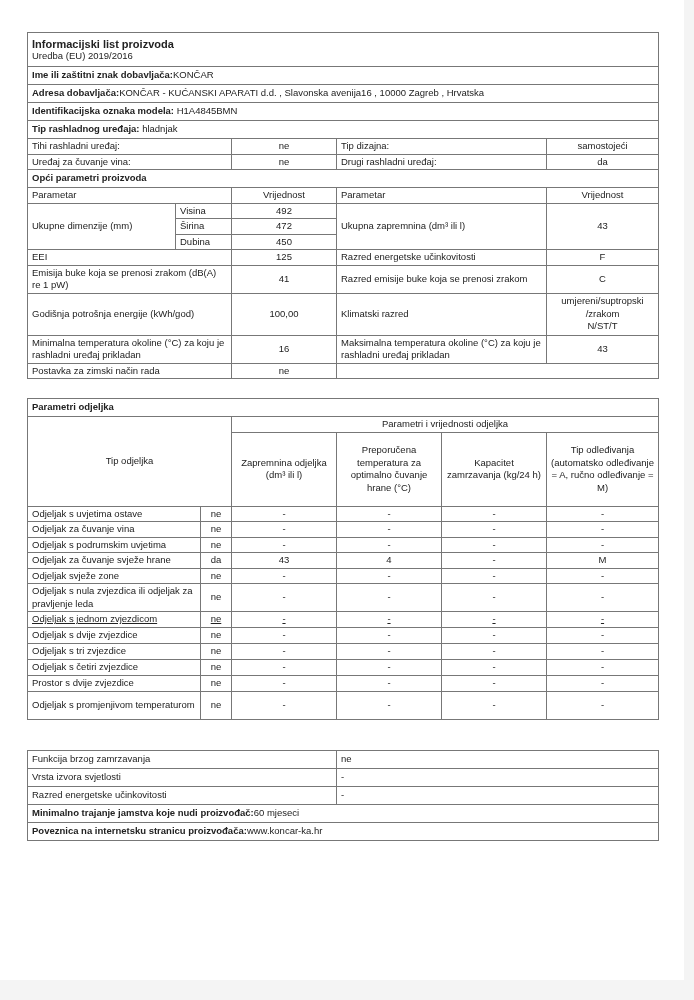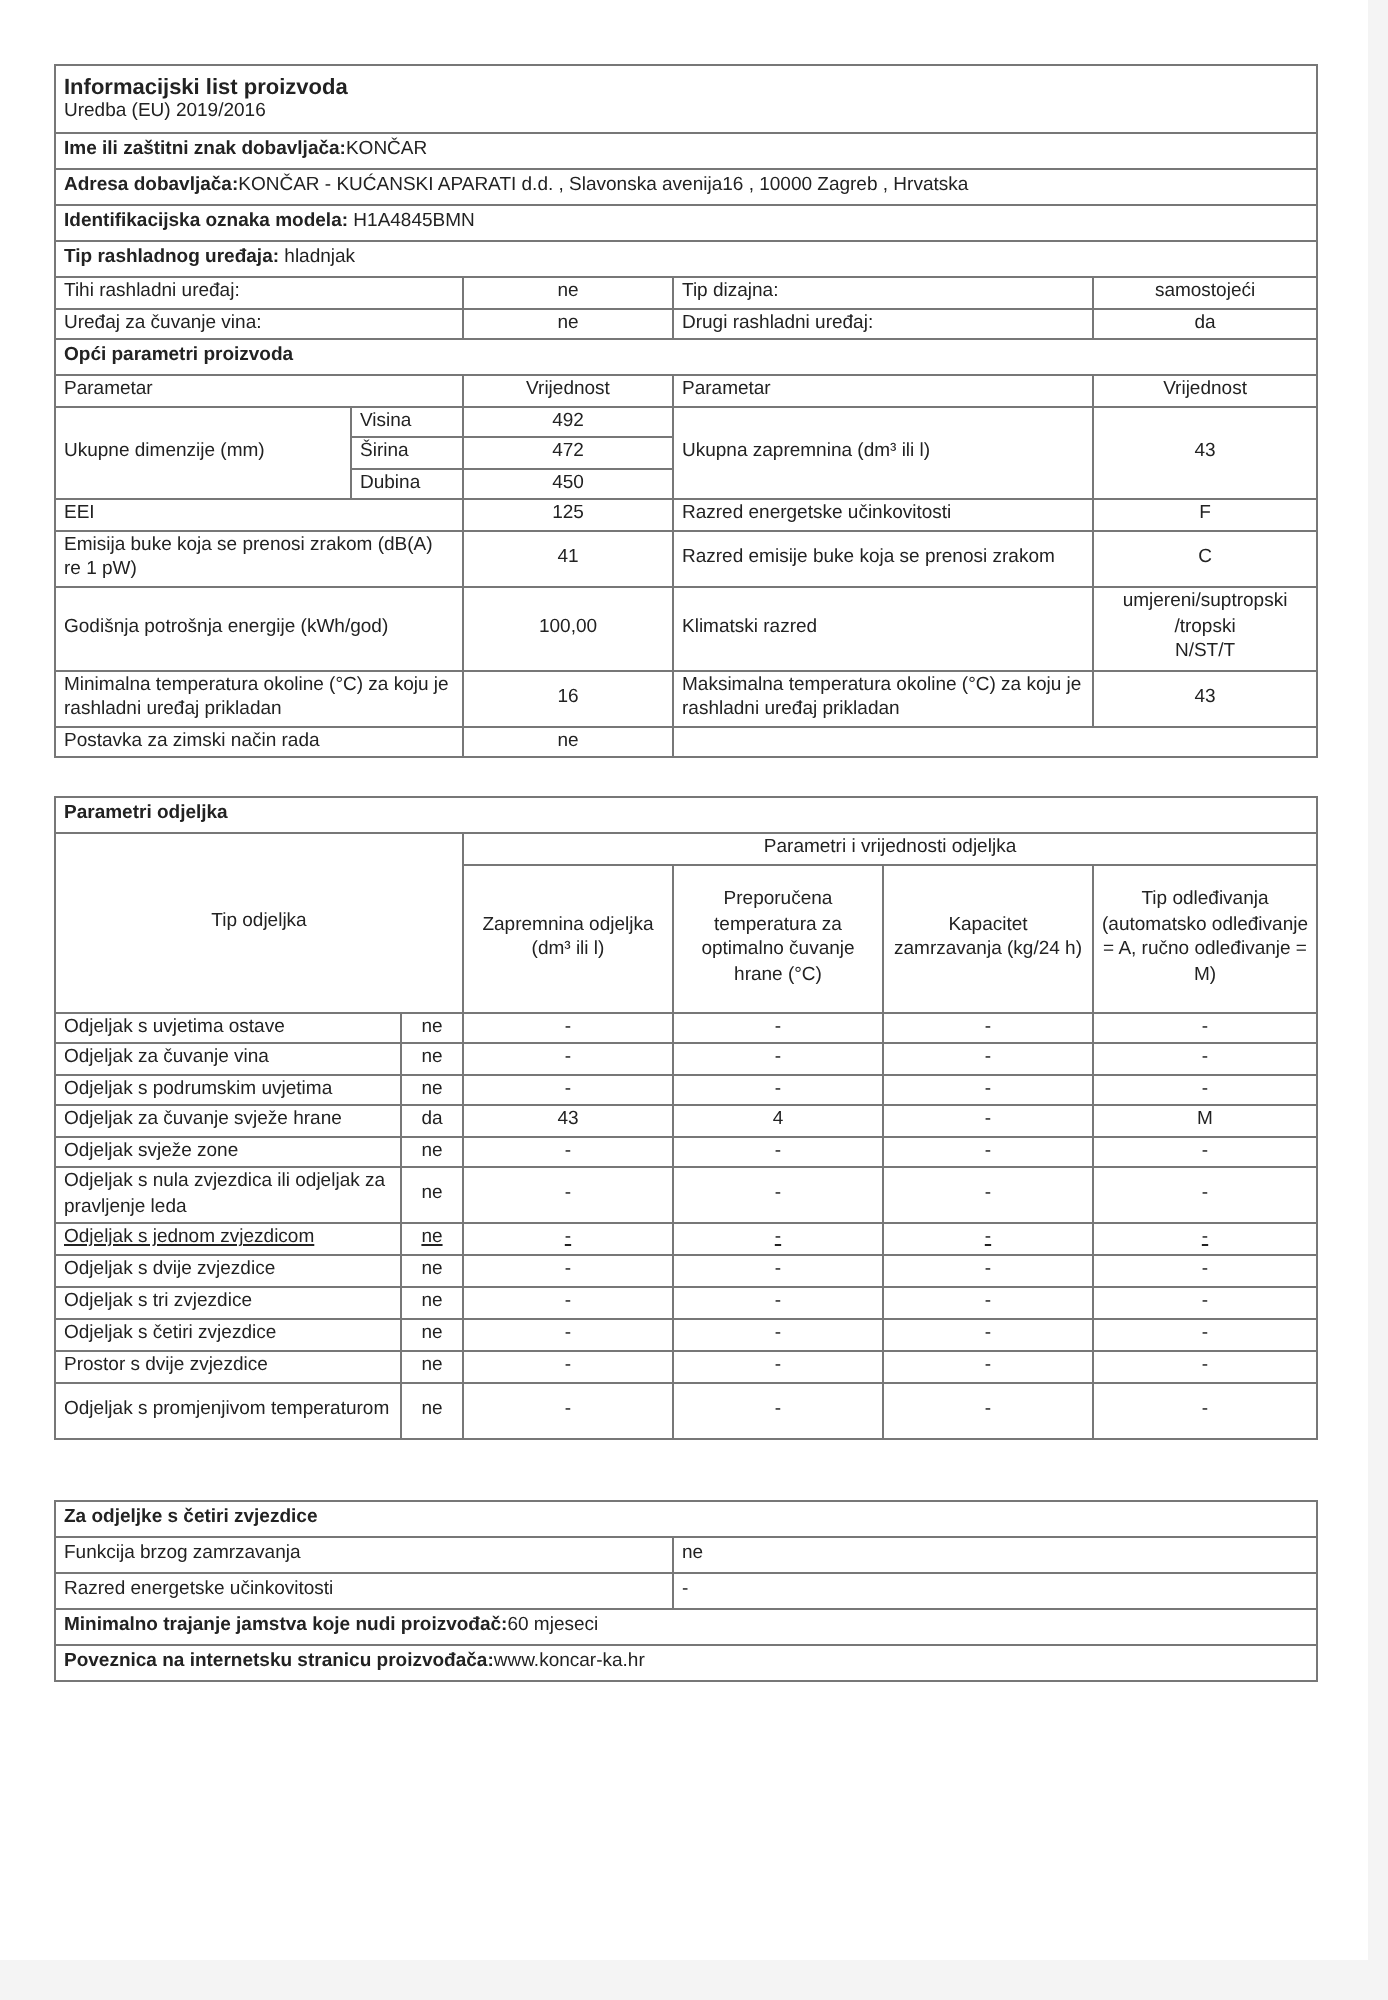--- a/index.html
+++ b/index.html
@@ -90,21 +90,21 @@
     <td class="c">41</td>
     <td>Razred emisije buke koja se prenosi zrakom</td>
     <td class="c">C</td>
   </tr>
   <tr style="height:42px;">
     <td colspan="2">Godišnja potrošnja energije (kWh/god)</td>
     <td class="c">100,00</td>
     <td>Klimatski razred</td>
     <td class="c" style="padding:1px 0;">
       <div>umjereni/suptropski</div>
-      <div>/tropski</div>
+      <div>/zrakom</div>
       <div>N/ST/T</div>
     </td>
   </tr>
   <tr style="height:28px;">
     <td colspan="2">Minimalna temperatura okoline (°C) za koju je rashladni uređaj prikladan</td>
     <td class="c">16</td>
     <td>Maksimalna temperatura okoline (°C) za koju je rashladni uređaj prikladan</td>
     <td class="c">43</td>
   </tr>
   <tr style="height:15px;">
@@ -238,28 +238,29 @@
   </tr>
   </tbody>
 </table>
 
 <table style="top:750px; width:631px;">
   <colgroup>
         <col style="width:309px">
         <col style="width:322px">
       </colgroup>
   <tbody>
-        <tr class="h19">
-          <td colspan="2" class="b">Za odjeljke s četiri zvjezdice</td>
-        </tr>
   <tr class="h19">
     <td>Funkcija brzog zamrzavanja</td>
     <td>ne</td>
   </tr>
   <tr class="h19">
+    <td>Vrsta izvora svjetlosti</td>
+    <td>-</td>
+  </tr>
+  <tr class="h19">
     <td>Razred energetske učinkovitosti</td>
     <td>-</td>
   </tr>
   <tr class="h19">
           <td colspan="2"><span class="b">Minimalno trajanje jamstva koje nudi proizvođač:</span><span>60 mjeseci</span></td>
         </tr>
   <tr class="h19">
           <td colspan="2"><span class="b">Poveznica na internetsku stranicu proizvođača:</span><span>www.koncar-ka.hr</span></td>
         </tr>
 </tbody>

